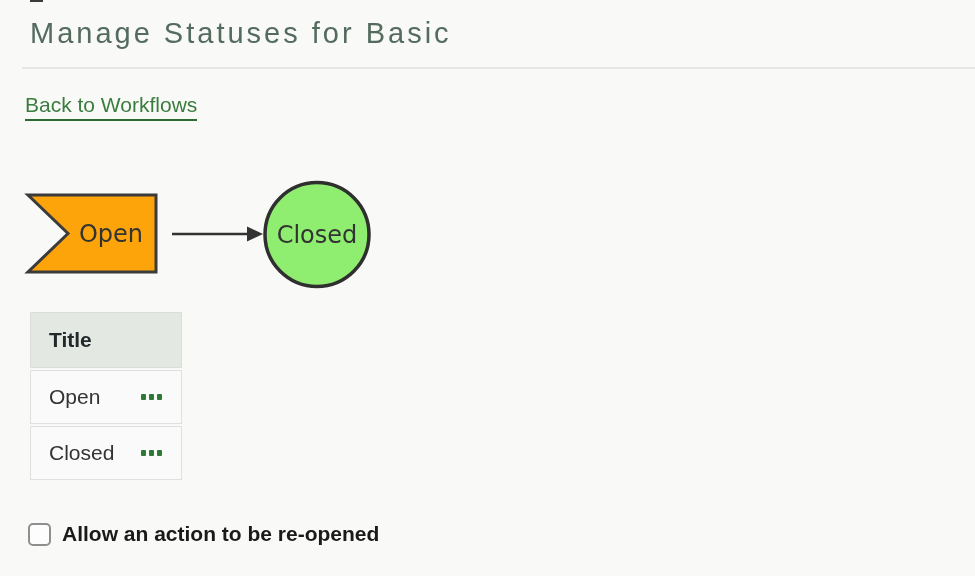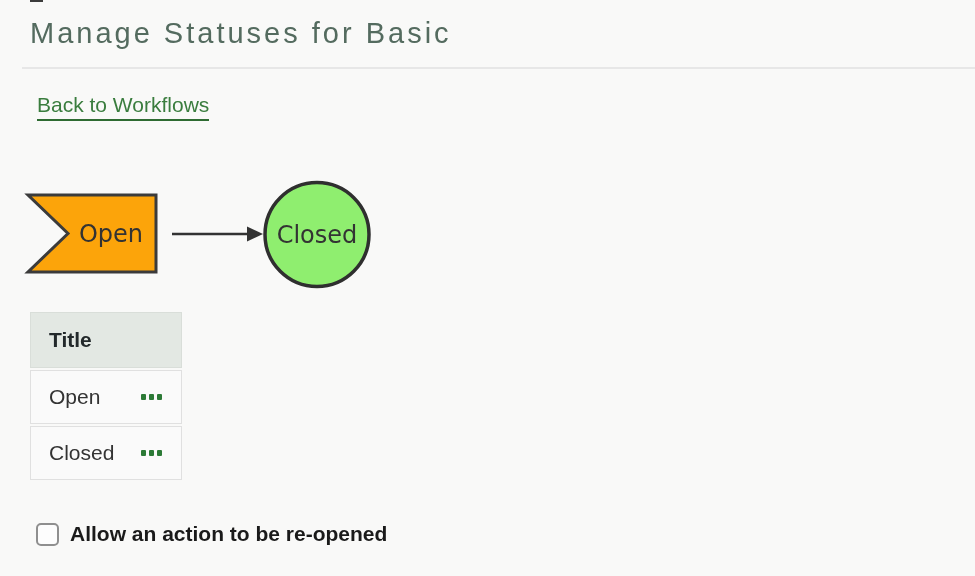--- a/index.html
+++ b/index.html
@@ -36,21 +36,20 @@
   .back-link {
     position: absolute;
     left: 25px; top: 93px;
     font-size: 21px;
     color: #3a7d3e;
     text-decoration: none;
     border-bottom: 2px solid #2e6b32;
     padding-bottom: 2px;
     cursor: pointer;
     white-space: nowrap;
-    margin-left: 12px;
   }
   .diagram {
     position: absolute;
     left: 20px; top: 170px;
   }
   .diagram text {
     font-family: "DejaVu Sans", sans-serif;
     font-size: 24px;
     fill: #333333;
   }
@@ -89,21 +88,21 @@
     cursor: pointer;
   }
   .dots i {
     display: block;
     width: 5px; height: 6px;
     border-radius: 1px;
     background: #2c7a36;
   }
   .reopen-row {
     position: absolute;
-    left: 36px; top: 522px;
+    left: 28px; top: 522px;
     display: flex;
     align-items: center;
     gap: 11px;
   }
   .reopen-row input[type="checkbox"] {
     appearance: none;
     -webkit-appearance: none;
     width: 23px; height: 23px;
     border: 2px solid #8f8f8f;
     border-radius: 5px;

